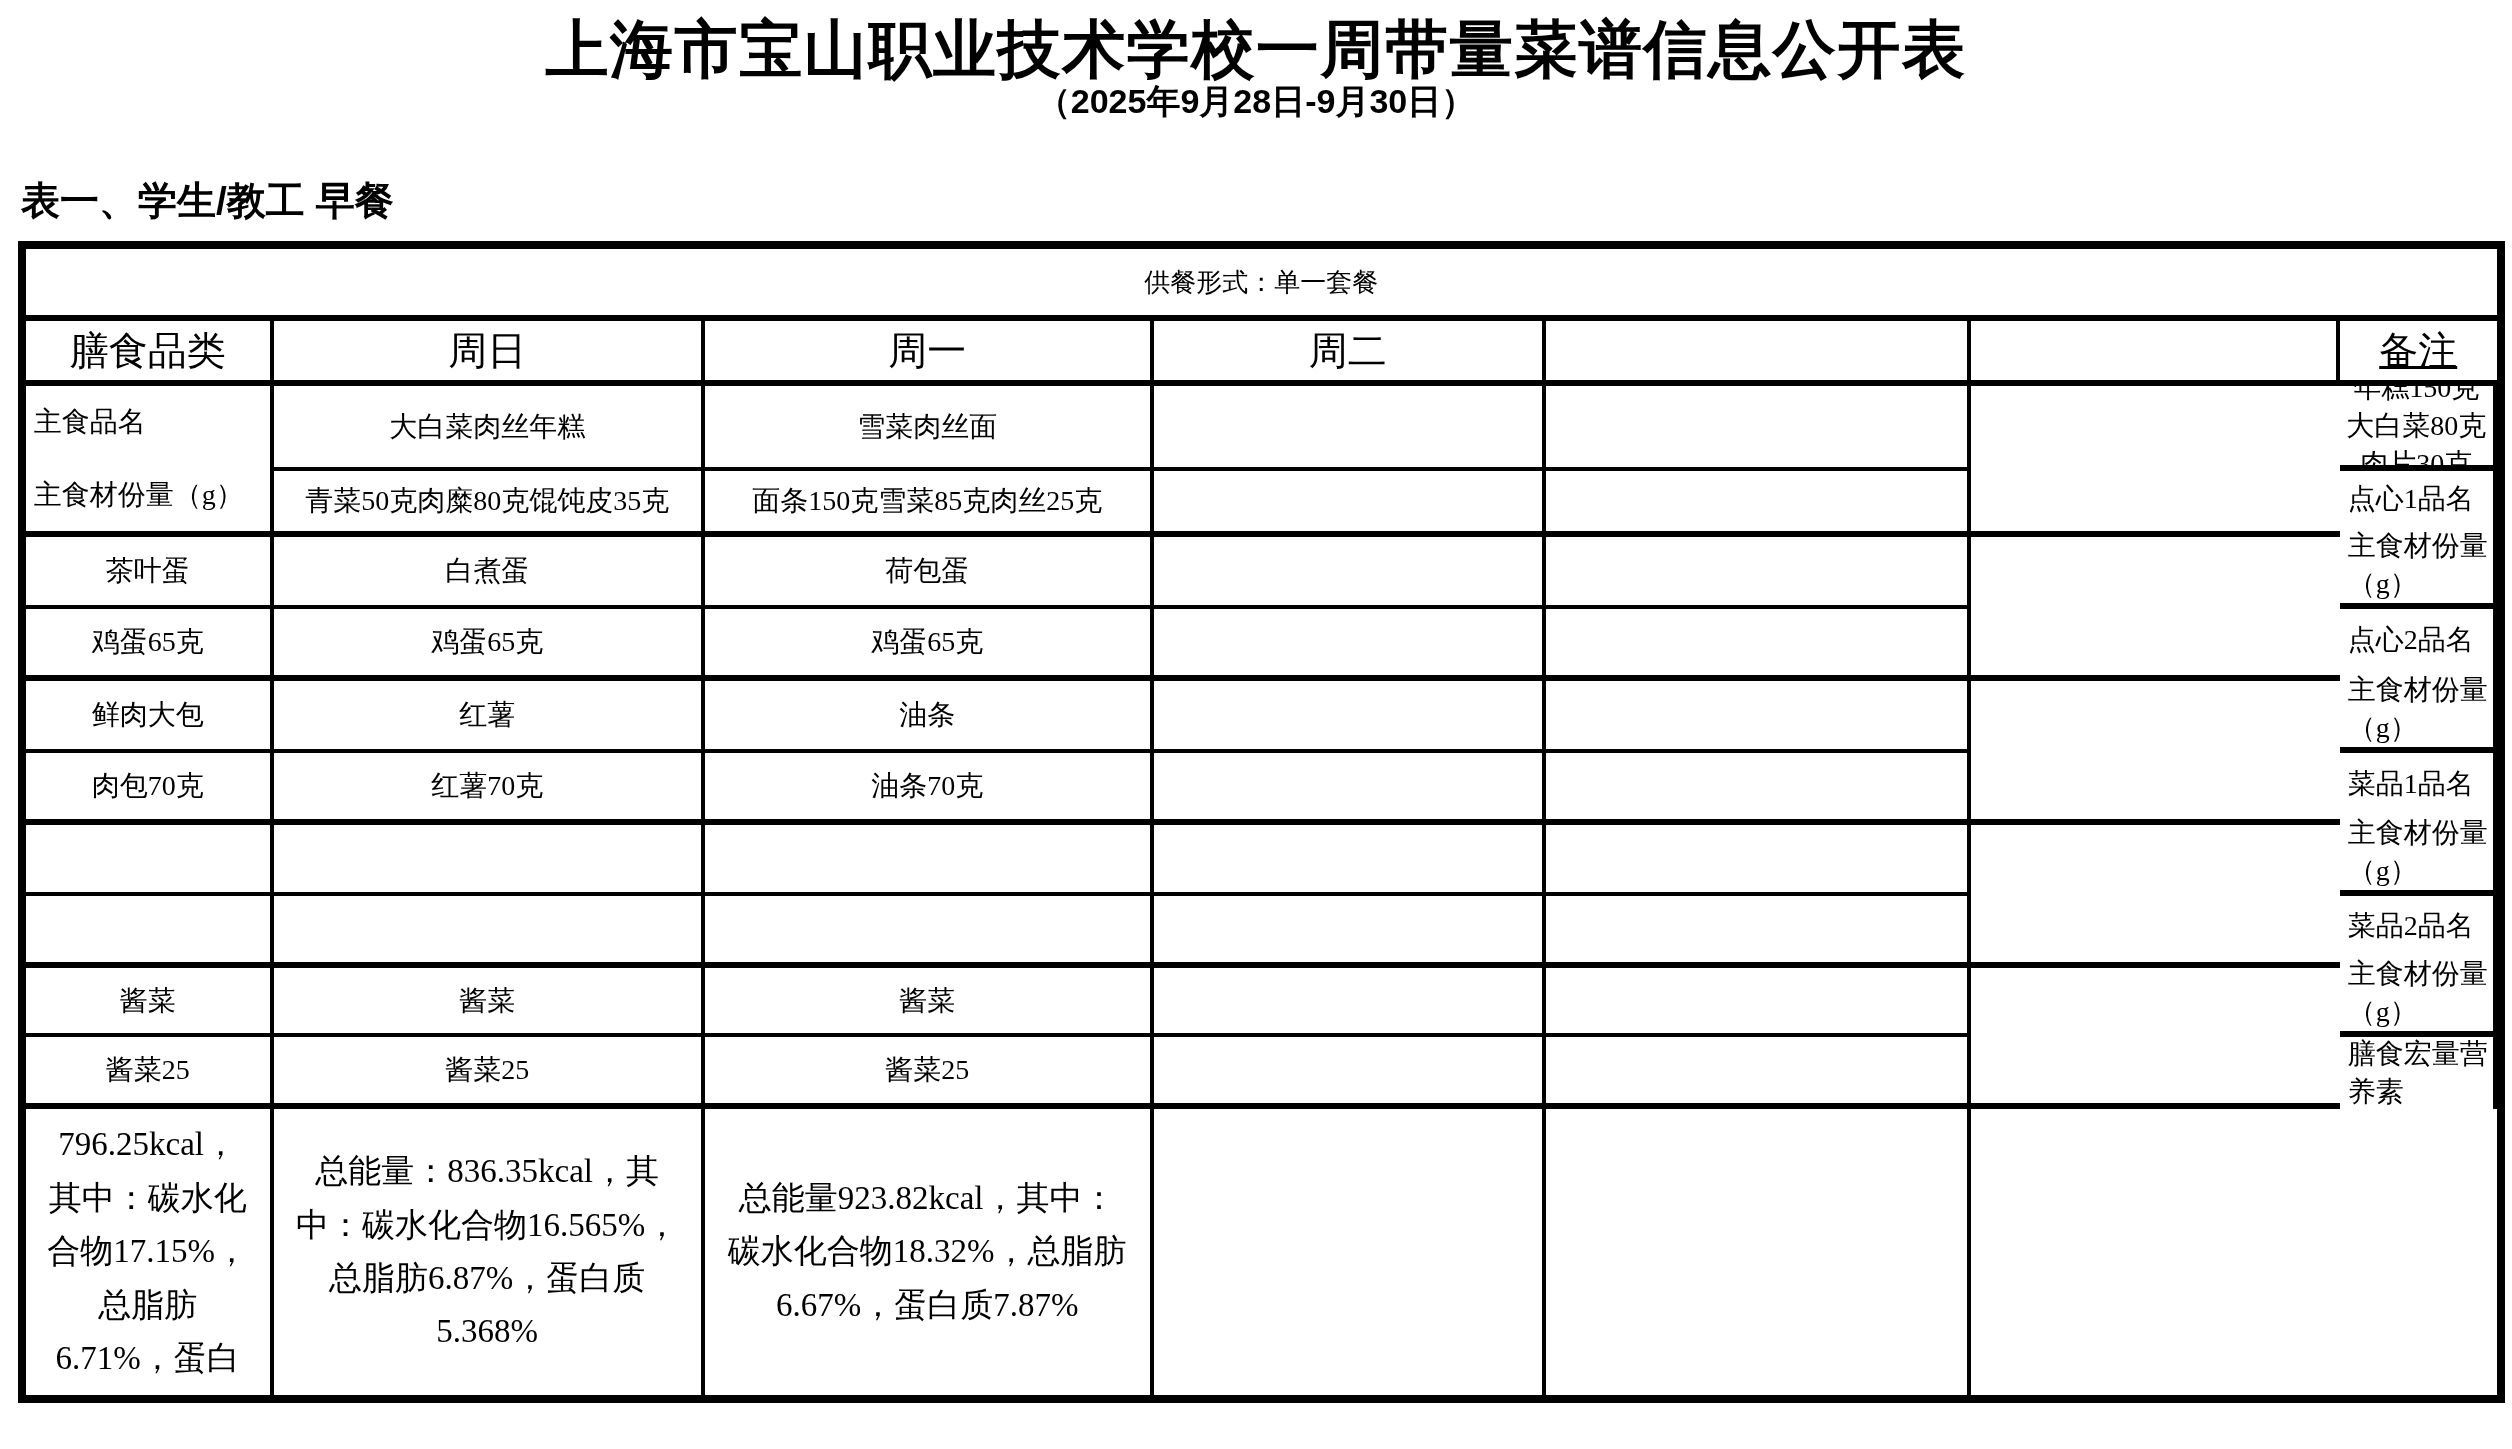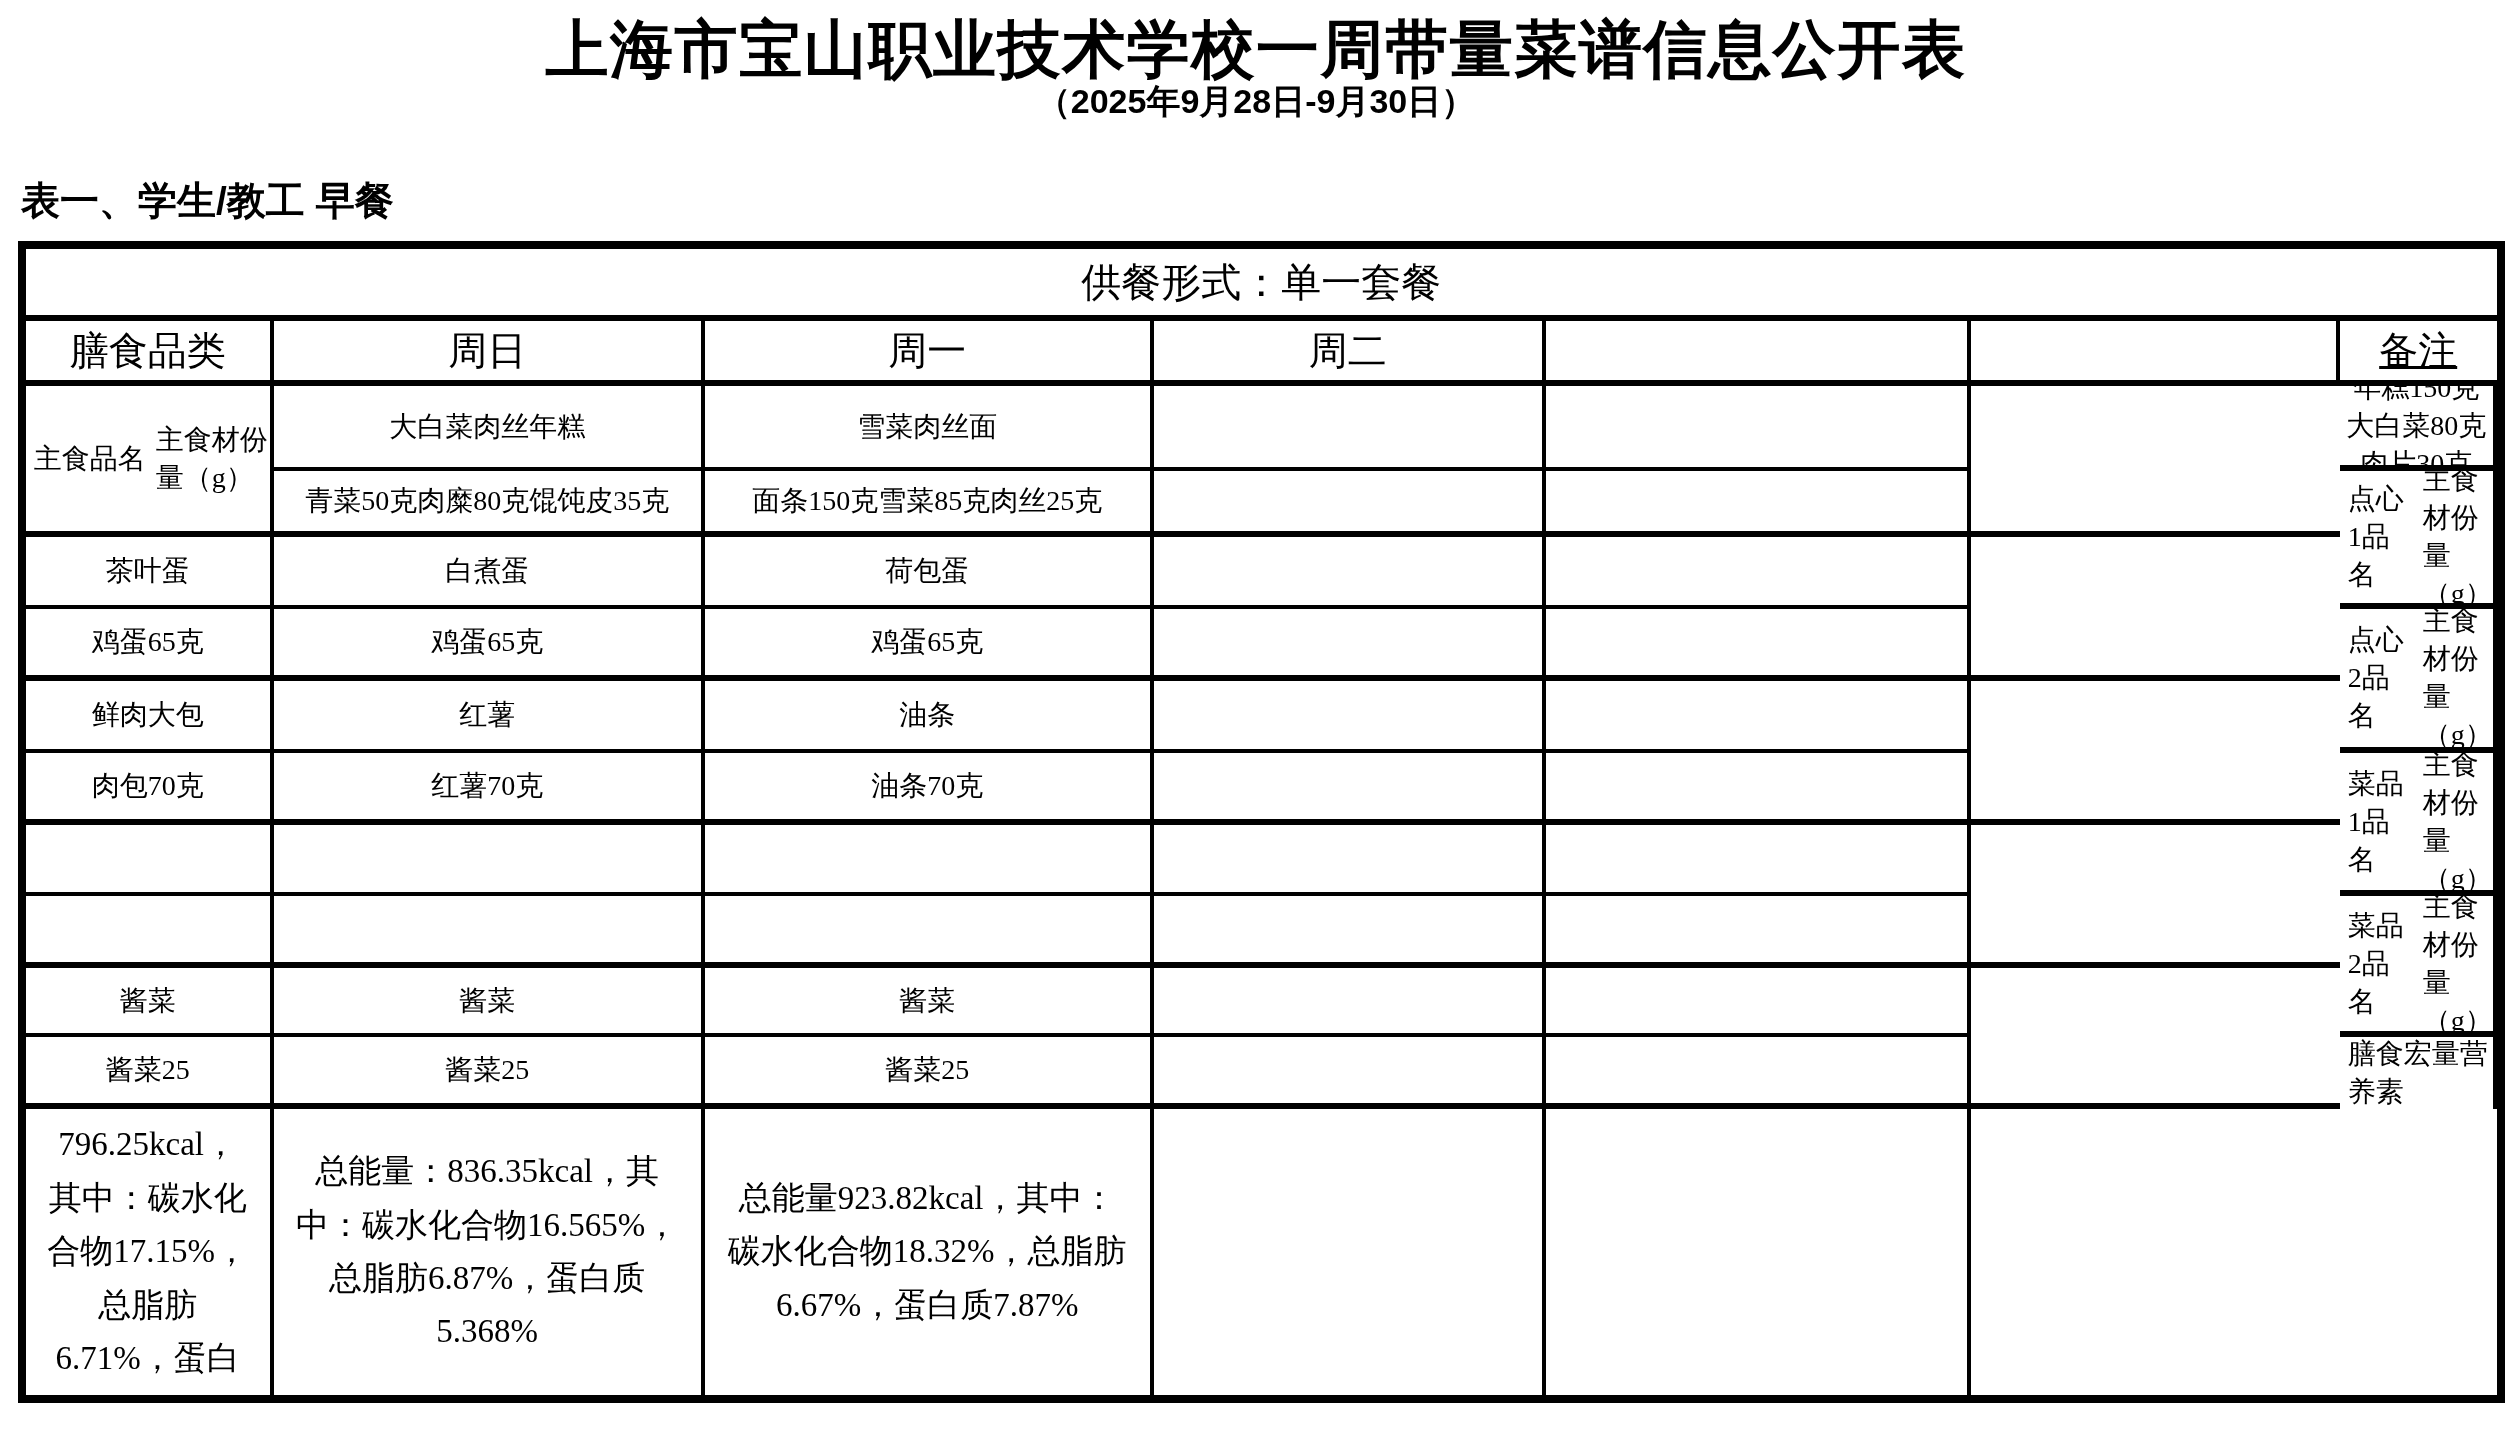--- a/index.html
+++ b/index.html
@@ -31,24 +31,24 @@
   }
   .cell{
     box-sizing:border-box;
     border-right:4.8px solid #000;border-bottom:4.8px solid #000;
     display:flex;align-items:center;justify-content:center;
     font-size:28px;text-align:center;overflow:hidden;
   }
   .cell.no-r{border-right:none;text-decoration:underline;}
   .cell.no-b{border-bottom:none;}
   .cell.grp-end{border-bottom-width:6.4px;}
-  .service{grid-column:1 / -1;font-size:40px;border-right:none;border-bottom-width:6.4px;}
+  .service{grid-column:1 / -1;font-size:26px;border-right:none;border-bottom-width:6.4px;}
   .hdr{font-size:39px;border-bottom-width:6.4px;}
   .label-cell{
-    flex-direction:row;align-items:stretch;justify-content:flex-start;
+    flex-direction:column;align-items:stretch;justify-content:flex-start;
     padding:0;text-align:left;
   }
   .span2{grid-row:span 2;}
   .pair-half{flex:1;display:flex;align-items:center;padding-left:8px;font-size:28px;}
   .single-label{justify-content:flex-start;padding-left:8px;text-align:left;}
   .nut{
     font-size:33px;line-height:1.62;padding:0 20px;
     align-items:center;justify-content:center;text-align:center;
   }
 </style>

